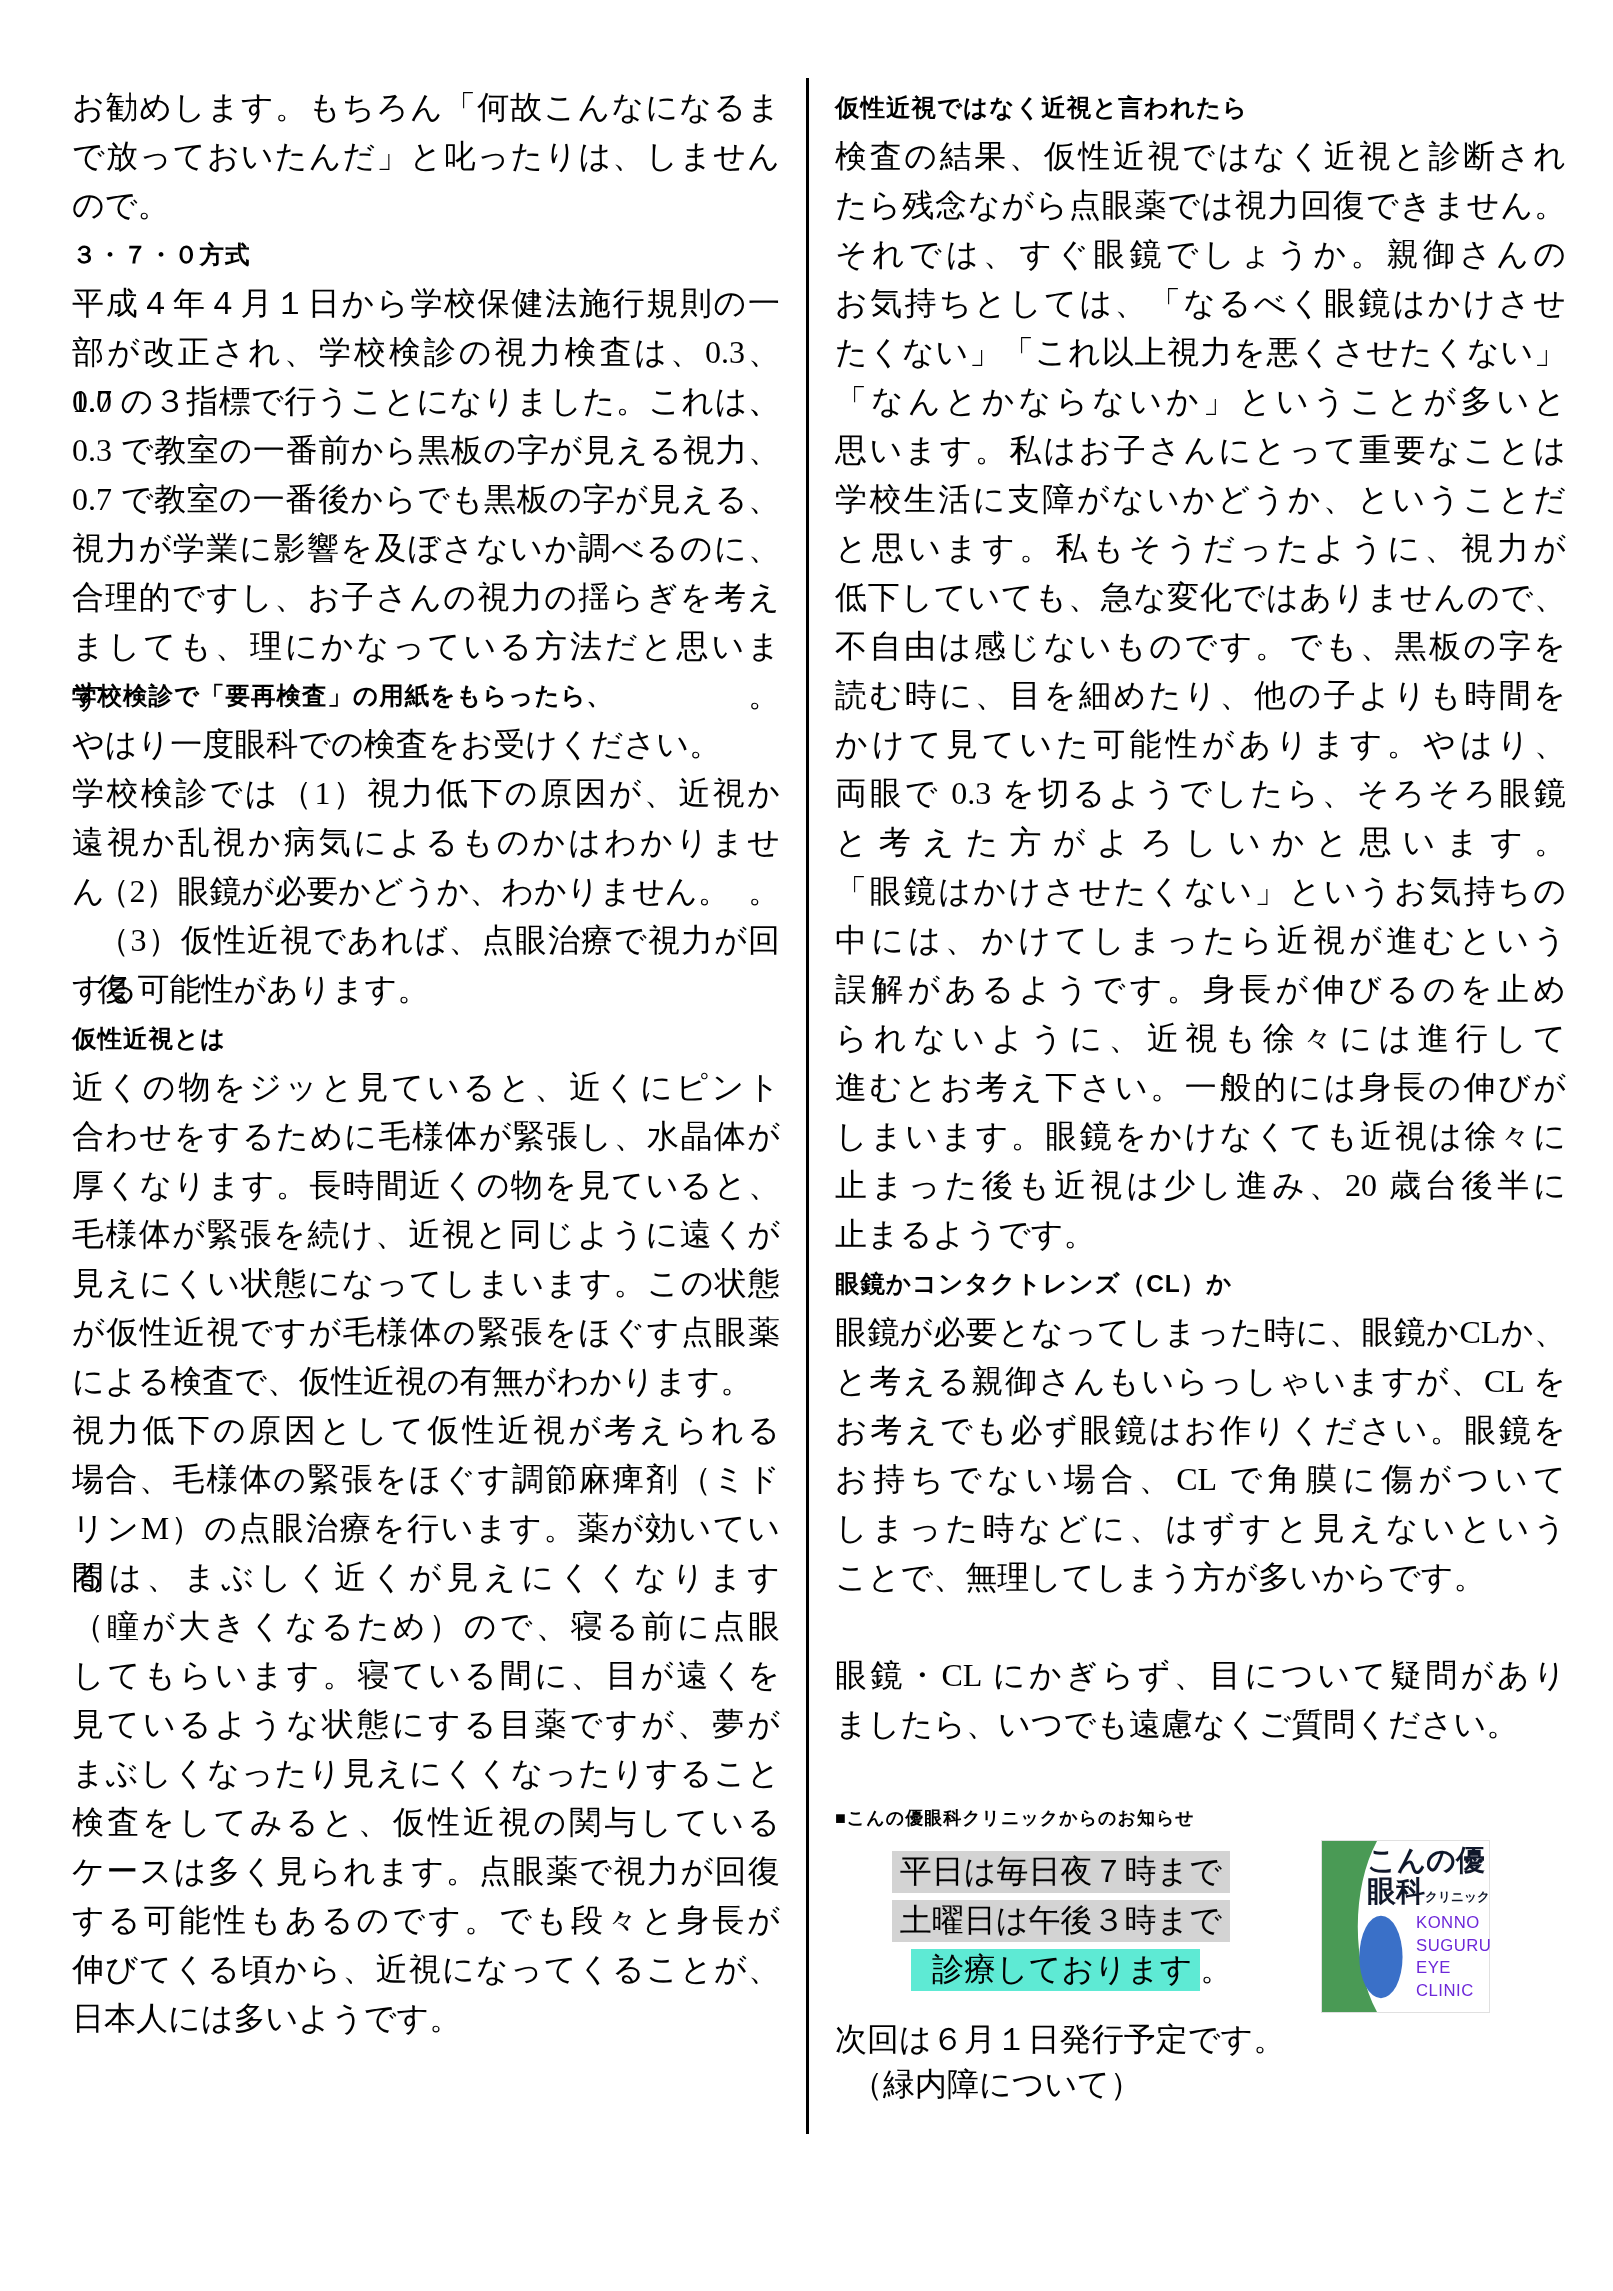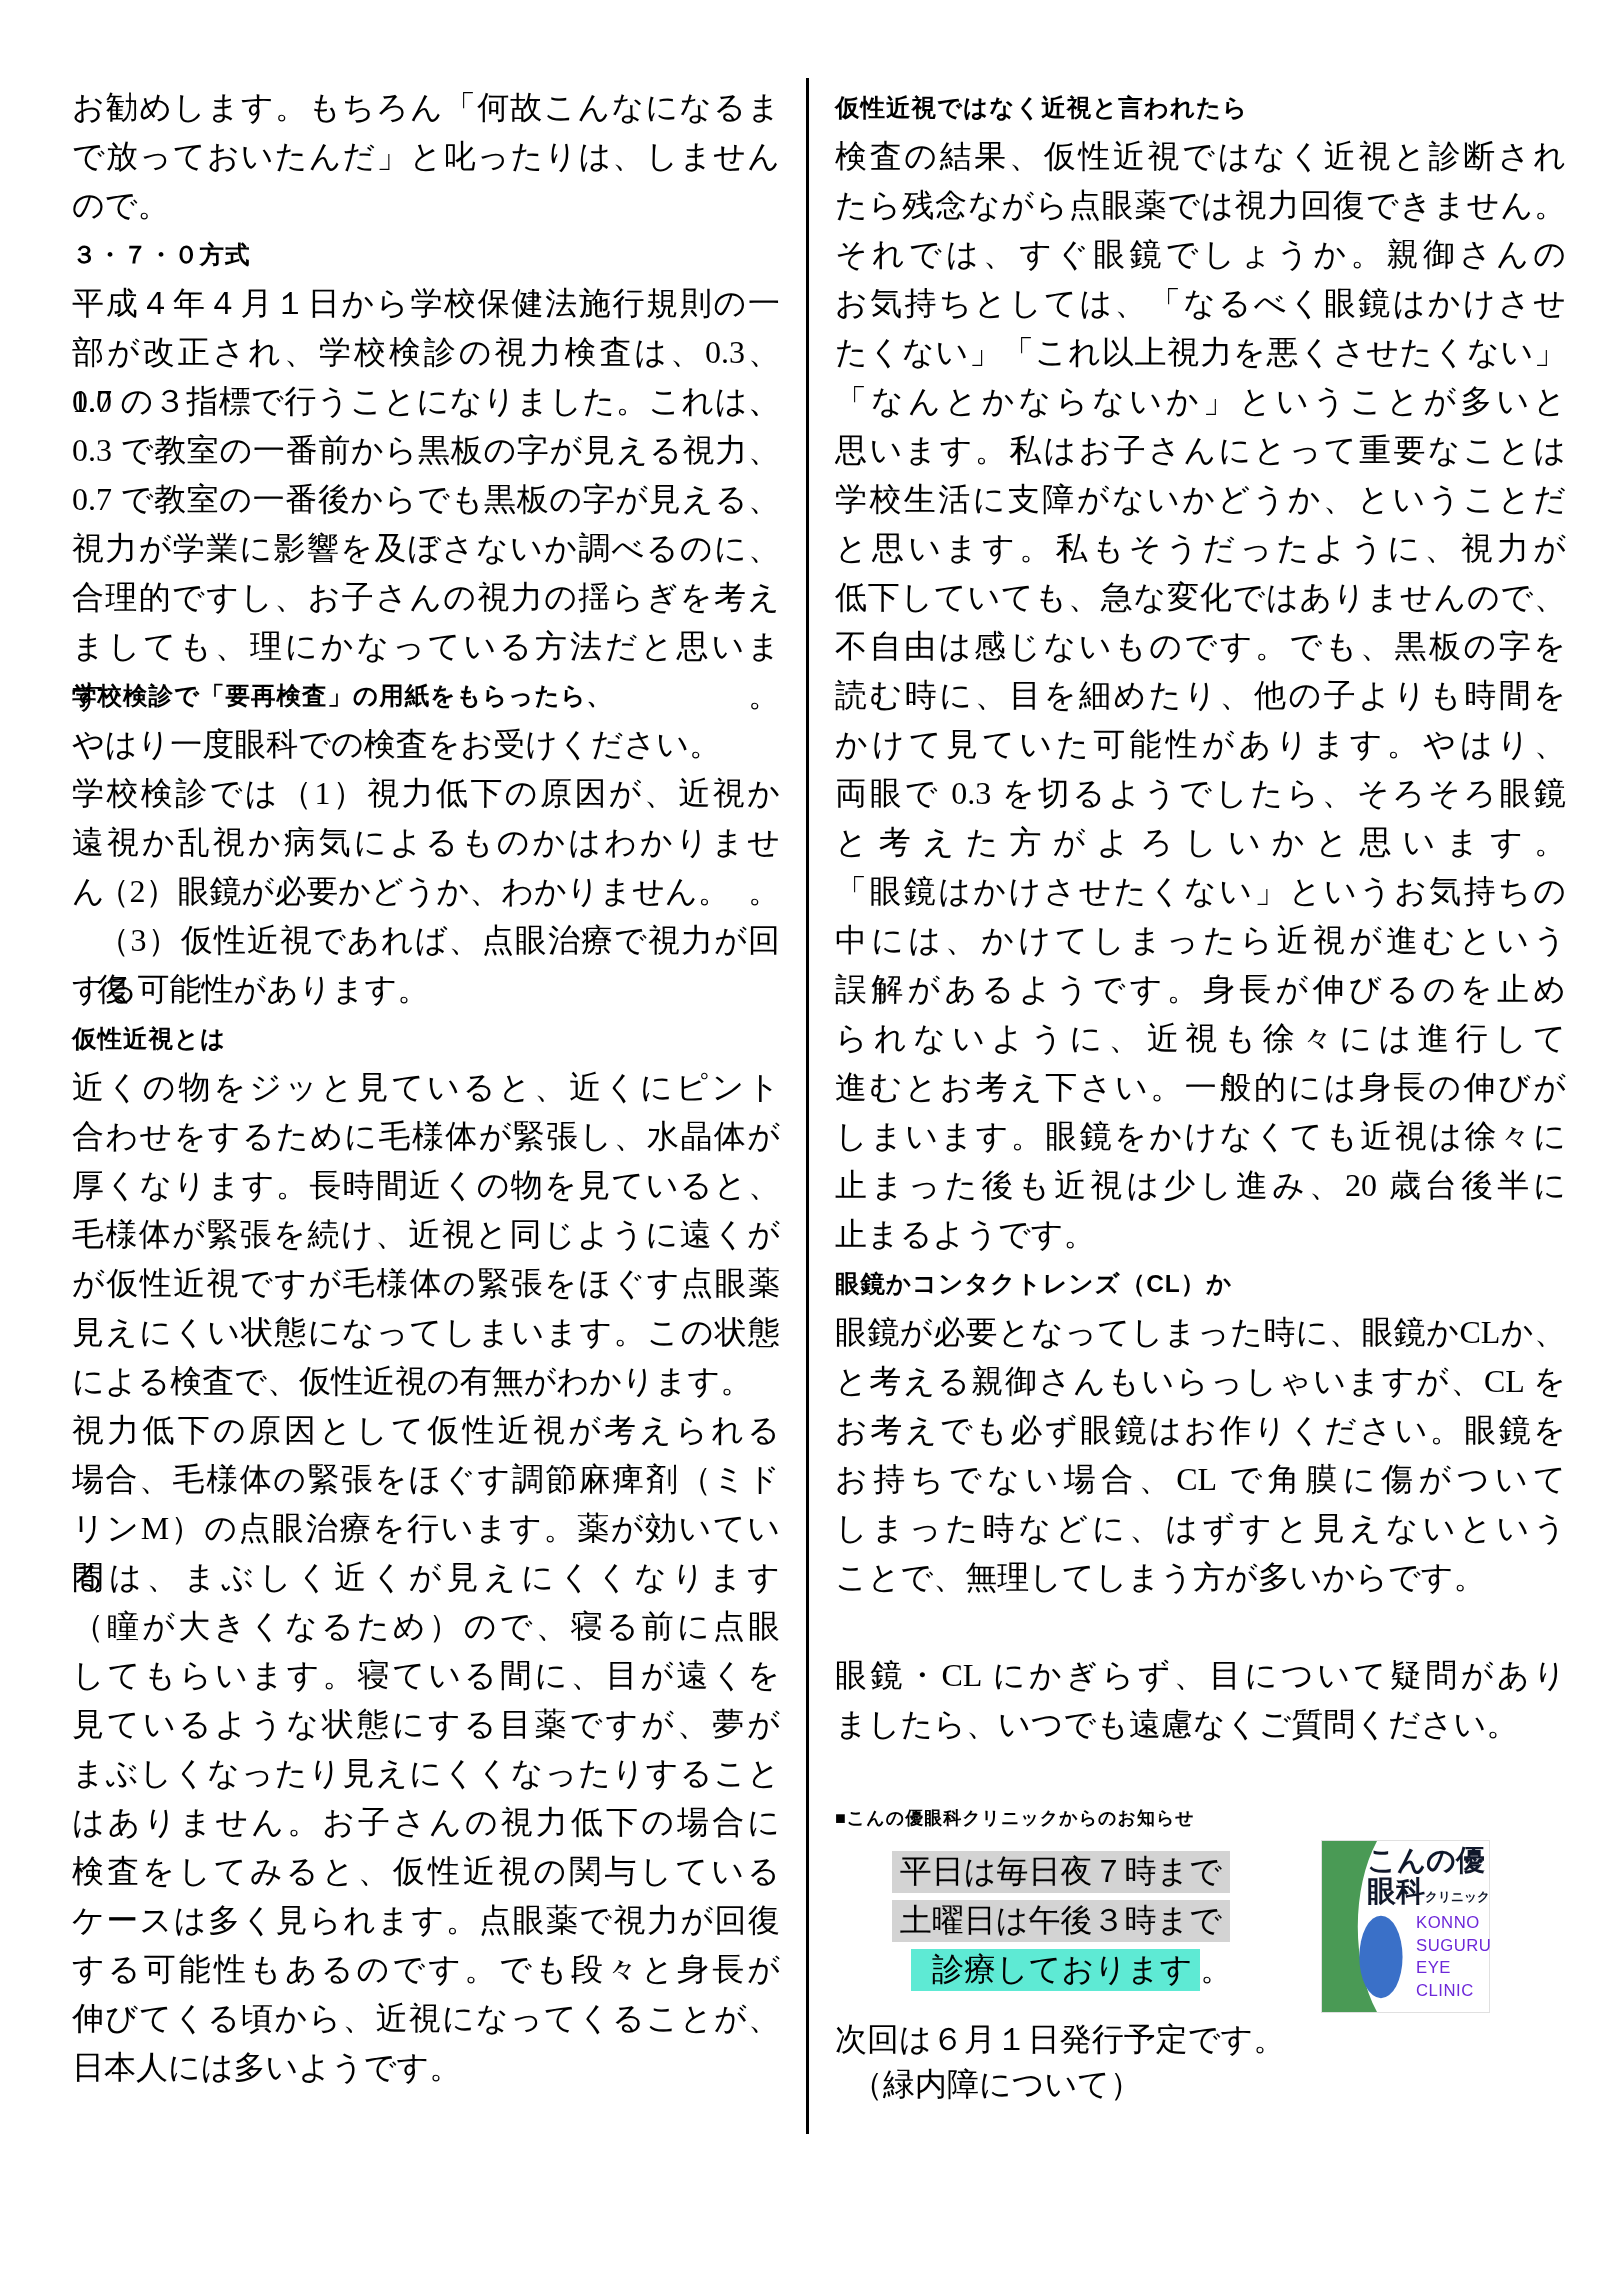--- a/index.html
+++ b/index.html
@@ -81,32 +81,31 @@
       <div class="ln j">学校検診では（1）視力低下の原因が、近視か</div>
       <div class="ln j">遠視か乱視か病気によるものかはわかりません。</div>
       <div class="ln ind">（2）眼鏡が必要かどうか、わかりません。</div>
       <div class="ln j ind">（3）仮性近視であれば、点眼治療で視力が回復</div>
       <div class="ln">する可能性があります。</div>
       <div class="ln h">仮性近視とは</div>
       <div class="ln j">近くの物をジッと見ていると、近くにピント</div>
       <div class="ln j">合わせをするために毛様体が緊張し、水晶体が</div>
       <div class="ln j">厚くなります。長時間近くの物を見ていると、</div>
       <div class="ln j">毛様体が緊張を続け、近視と同じように遠くが</div>
+      <div class="ln j">見えにくい状態になってしまいます。この状態</div>
       <div class="ln j">が仮性近視ですが毛様体の緊張をほぐす点眼薬</div>
-      <div class="ln j">見えにくい状態になってしまいます。この状態</div>
       <div class="ln">による検査で、仮性近視の有無がわかります。</div>
       <div class="ln j">視力低下の原因として仮性近視が考えられる</div>
       <div class="ln j">場合、毛様体の緊張をほぐす調節麻痺剤（ミド</div>
       <div class="ln j">リンM）の点眼治療を行います。薬が効いている</div>
       <div class="ln j">間は、まぶしく近くが見えにくくなります</div>
       <div class="ln j">（瞳が大きくなるため）ので、寝る前に点眼</div>
       <div class="ln j">してもらいます。寝ている間に、目が遠くを</div>
       <div class="ln j">見ているような状態にする目薬ですが、夢が</div>
       <div class="ln j">まぶしくなったり見えにくくなったりすること</div>
-      <div class="ln j">はありません。お子さんの視力低下の場合に</div>
       <div class="ln j">検査をしてみると、仮性近視の関与している</div>
       <div class="ln j">ケースは多く見られます。点眼薬で視力が回復</div>
       <div class="ln j">する可能性もあるのです。でも段々と身長が</div>
       <div class="ln j">伸びてくる頃から、近視になってくることが、</div>
       <div class="ln">日本人には多いようです。</div>
     </div>
 
   <div class="divider"></div>
 
   <div id="col-right" class="col">

